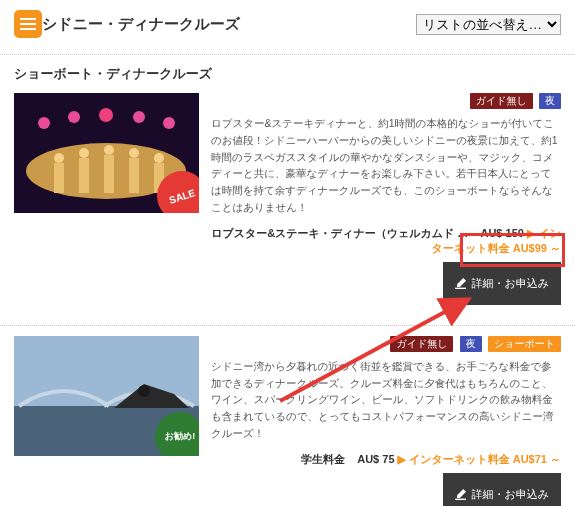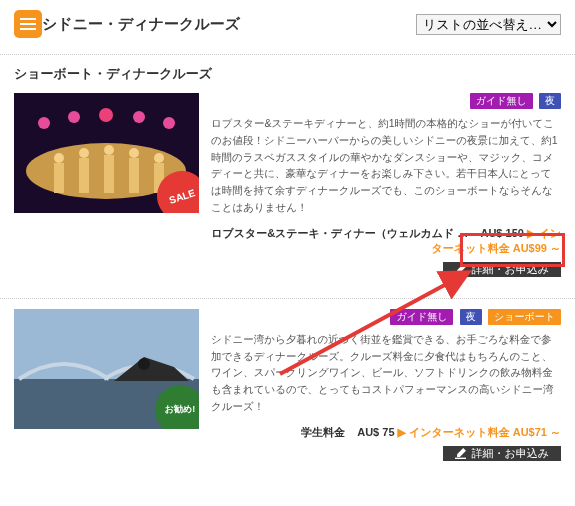--- a/index.html
+++ b/index.html
@@ -17,30 +17,30 @@
   .tour-body { display:flex; gap:12px; }
   .thumb { position:relative; width:185px; height:120px; flex-shrink:0; background:#222; overflow:hidden; }
   .thumb-bg { width:100%; height:100%; }
   .badge-corner { position:absolute; width:50px; height:50px; border-radius:50%; display:flex; align-items:center; justify-content:center; color:#fff; font-size:10px; font-weight:bold; }
   .badge-sale { background:#e53935; bottom:-8px; right:-8px; transform:rotate(-18deg); }
   .badge-recommend { background:#2e7d32; bottom:-6px; right:-6px; font-size:9px; }
 
   .tour-info { flex:1; display:flex; flex-direction:column; }
   .tags { text-align:right; margin-bottom:6px; }
   .tag { display:inline-block; color:#fff; font-size:10px; padding:1px 6px; margin-left:3px; border-radius:1px; }
-  .tag-guide-none { background:#a21caf; }
+  .tag-guide-none { background:#7f1d1d; }
   .tag-night { background:#3f51b5; }
   .tag-evoucher { background:#f7941e; }
   .tour-desc { font-size:10.5px; color:#555; line-height:1.6; margin-bottom:10px; }
   .price-row { text-align:right; font-size:11px; margin-bottom:6px; }
   .price-label { color:#333; font-weight:bold; }
   .price-value { color:#333; font-weight:bold; }
   .net-price { color:#f7941e; font-weight:bold; }
   .btn-row { text-align:right; }
-  .btn-detail { display:inline-flex; align-items:center; gap:5px; background:#3a3a3a; color:#fff; font-size:11px; padding:0 12px; border:none; cursor:pointer; }
+  .btn-detail { display:inline-flex; align-items:center; gap:5px; background:#3a3a3a; color:#fff; font-size:11px; padding:14px 12px; border:none; cursor:pointer; }
   .btn-detail svg { fill:#fff; }
 
   .highlight-box { position:absolute; border:3px solid #e53935; pointer-events:none; z-index:10; }
   .arrow { position:absolute; z-index:11; pointer-events:none; }
 </style>
 </head>
 <body>
 
 <div class="page-header">
   <div class="page-title-wrap">

